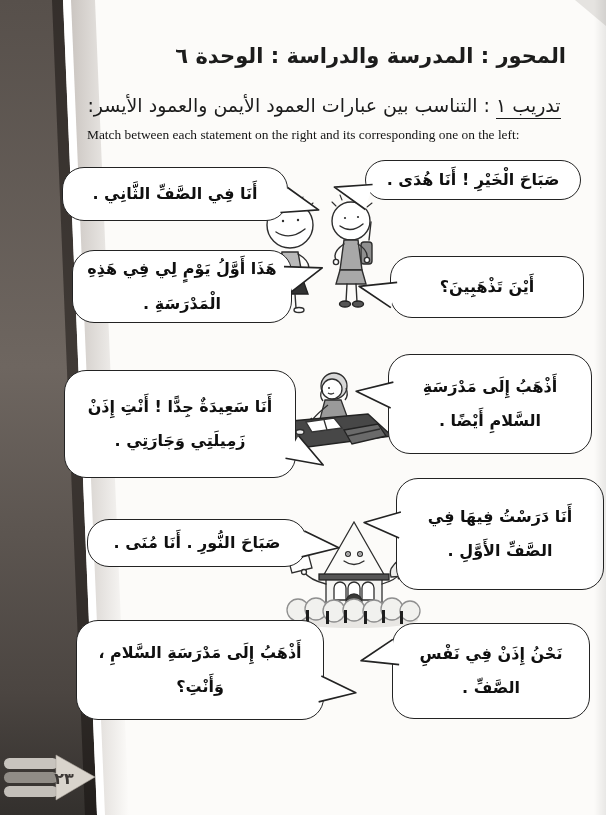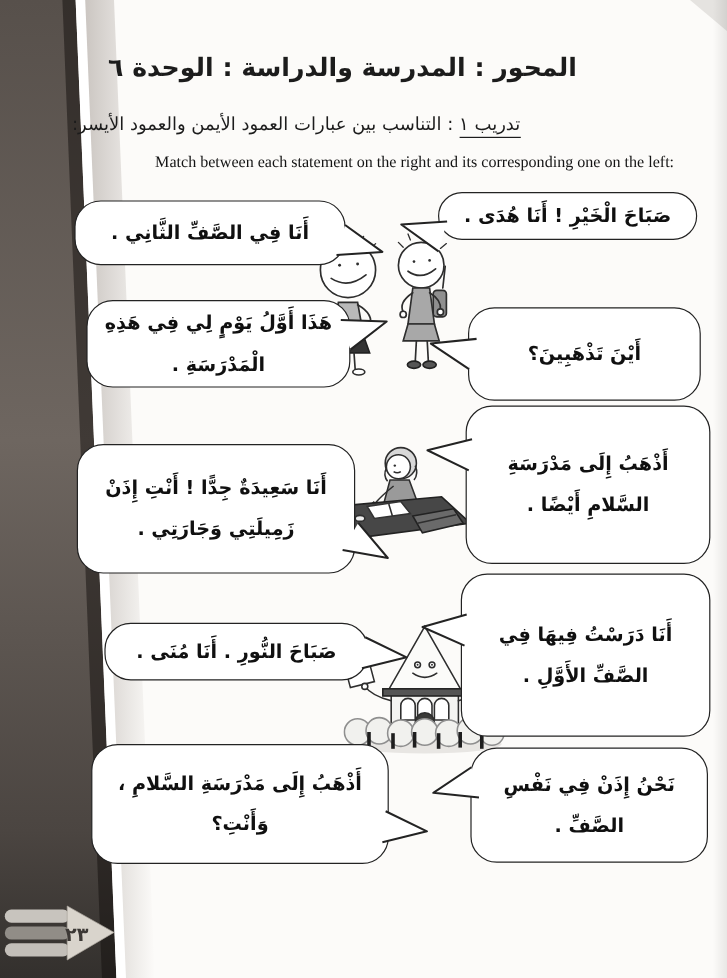--- a/index.html
+++ b/index.html
@@ -2,26 +2,26 @@
 <html lang="ar"><head>
 <meta charset="utf-8">
 <style>
   html,body{margin:0;padding:0;background:#ffffff;}
   .canvas{position:relative;width:606px;height:815px;overflow:hidden;background:#fcfbf9;
           font-family:"DejaVu Sans",sans-serif;color:#1c1c1c;}
   .canvas::after{content:"";position:absolute;top:0;right:0;width:12px;height:100%;
           background:linear-gradient(to right,rgba(0,0,0,0),rgba(0,0,0,0.08));pointer-events:none;}
   .backdrop{position:absolute;left:0;top:0;width:606px;height:815px;}
 
-  .title{position:absolute;top:44px;left:90px;right:40px;text-align:left;direction:rtl;
+  .title{position:absolute;top:44px;left:90px;right:40px;text-align:right;direction:rtl;
          font-size:21px;font-weight:bold;letter-spacing:0.5px;}
-  .exercise{position:absolute;top:94px;left:60px;right:18px;direction:rtl;text-align:left;
-         font-size:15px;}
+  .exercise{position:absolute;top:94px;left:60px;right:18px;direction:rtl;text-align:center;
+         font-size:19px;}
   .ex-label{border-bottom:1.6px solid #1c1c1c;padding-bottom:2px;}
-  .instruction-en{position:absolute;top:127px;left:87px;right:2px;direction:ltr;text-align:center;
+  .instruction-en{position:absolute;top:127px;left:87px;right:2px;direction:ltr;text-align:left;
          font-family:"Liberation Serif",serif;font-size:13.4px;color:#141414;}
 
   .bubble{position:absolute;background:#fff;border:1.7px solid #232323;border-radius:22px;
           display:flex;align-items:center;justify-content:center;text-align:center;
           direction:rtl;font-weight:bold;font-size:16px;line-height:2.15;color:#101010;
           padding:18px 12px;box-sizing:border-box;}
   .tail{position:absolute;width:40px;height:28px;overflow:visible;}
   .tail.tr{left:calc(100% - 5px);transform-origin:2px 14px;}
   .tail.tl{right:calc(100% - 5px);transform-origin:38px 14px;}
   .illus{position:absolute;}
@@ -174,47 +174,47 @@
         <path d="M38,1 L2,14 L38,27" fill="#ffffff" stroke="#232323" stroke-width="1.7" stroke-linejoin="round"></path>
       </svg>
   </div>
 
   <div class="bubble" style="left:72px;top:250px;width:220px;height:73px">
     <span>هَذَا أَوَّلُ يَوْمٍ لِي فِي هَذِهِ الْمَدْرَسَةِ .</span>
     <svg class="tail tr" style="top:14px;transform:rotate(-18deg)" viewBox="0 0 40 28">
         <path d="M2,1 L38,14 L2,27" fill="#ffffff" stroke="#232323" stroke-width="1.7" stroke-linejoin="round"></path>
       </svg>
   </div>
-  <div class="bubble" style="left:390px;top:256px;width:194px;height:78px">
+  <div class="bubble" style="left:390px;top:256px;width:194px;height:62px">
     <span>أَيْنَ تَذْهَبِينَ؟</span>
     <svg class="tail tl" style="top:24px;transform:rotate(14deg)" viewBox="0 0 40 28">
         <path d="M38,1 L2,14 L38,27" fill="#ffffff" stroke="#232323" stroke-width="1.7" stroke-linejoin="round"></path>
       </svg>
   </div>
 
   <div class="bubble" style="left:64px;top:370px;width:232px;height:108px">
     <span>أَنَا سَعِيدَةٌ جِدًّا ! أَنْتِ إِذَنْ زَمِيلَتِي وَجَارَتِي .</span>
     <svg class="tail tr" style="top:62px;transform:rotate(30deg)" viewBox="0 0 40 28">
         <path d="M2,1 L38,14 L2,27" fill="#ffffff" stroke="#232323" stroke-width="1.7" stroke-linejoin="round"></path>
       </svg>
   </div>
-  <div class="bubble" style="left:388px;top:338px;width:204px;height:132px">
+  <div class="bubble" style="left:388px;top:354px;width:204px;height:100px">
     <span>أَذْهَبُ إِلَى مَدْرَسَةِ السَّلامِ أَيْضًا .</span>
     <svg class="tail tl" style="top:26px;transform:rotate(6deg)" viewBox="0 0 40 28">
         <path d="M38,1 L2,14 L38,27" fill="#ffffff" stroke="#232323" stroke-width="1.7" stroke-linejoin="round"></path>
       </svg>
   </div>
 
   <div class="bubble" style="left:87px;top:519px;width:220px;height:48px">
     <span>صَبَاحَ النُّورِ . أَنَا مُنَى .</span>
     <svg class="tail tr" style="top:10px;transform:rotate(6deg)" viewBox="0 0 40 28">
         <path d="M2,1 L38,14 L2,27" fill="#ffffff" stroke="#232323" stroke-width="1.7" stroke-linejoin="round"></path>
       </svg>
   </div>
-  <div class="bubble" style="left:384px;top:478px;width:208px;height:136px">
+  <div class="bubble" style="left:396px;top:478px;width:208px;height:112px">
     <span>أَنَا دَرَسْتُ فِيهَا فِي الصَّفِّ الأَوَّلِ .</span>
     <svg class="tail tl" style="top:32px;transform:rotate(4deg)" viewBox="0 0 40 28">
         <path d="M38,1 L2,14 L38,27" fill="#ffffff" stroke="#232323" stroke-width="1.7" stroke-linejoin="round"></path>
       </svg>
   </div>
 
   <div class="bubble" style="left:392px;top:623px;width:198px;height:96px">
     <span>نَحْنُ إِذَنْ فِي نَفْسِ الصَّفِّ .</span>
     <svg class="tail tl" style="top:14px;transform:rotate(-14deg)" viewBox="0 0 40 28">
         <path d="M38,1 L2,14 L38,27" fill="#ffffff" stroke="#232323" stroke-width="1.7" stroke-linejoin="round"></path>

